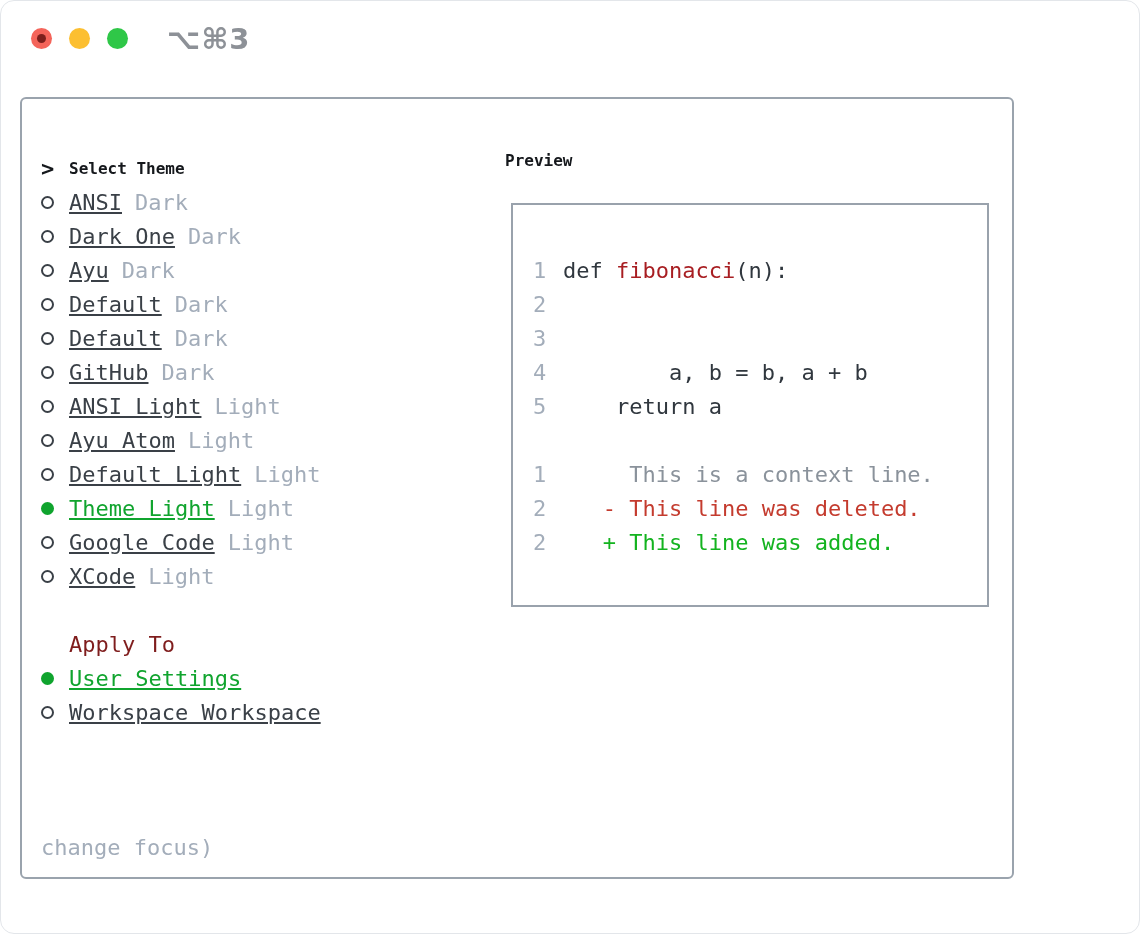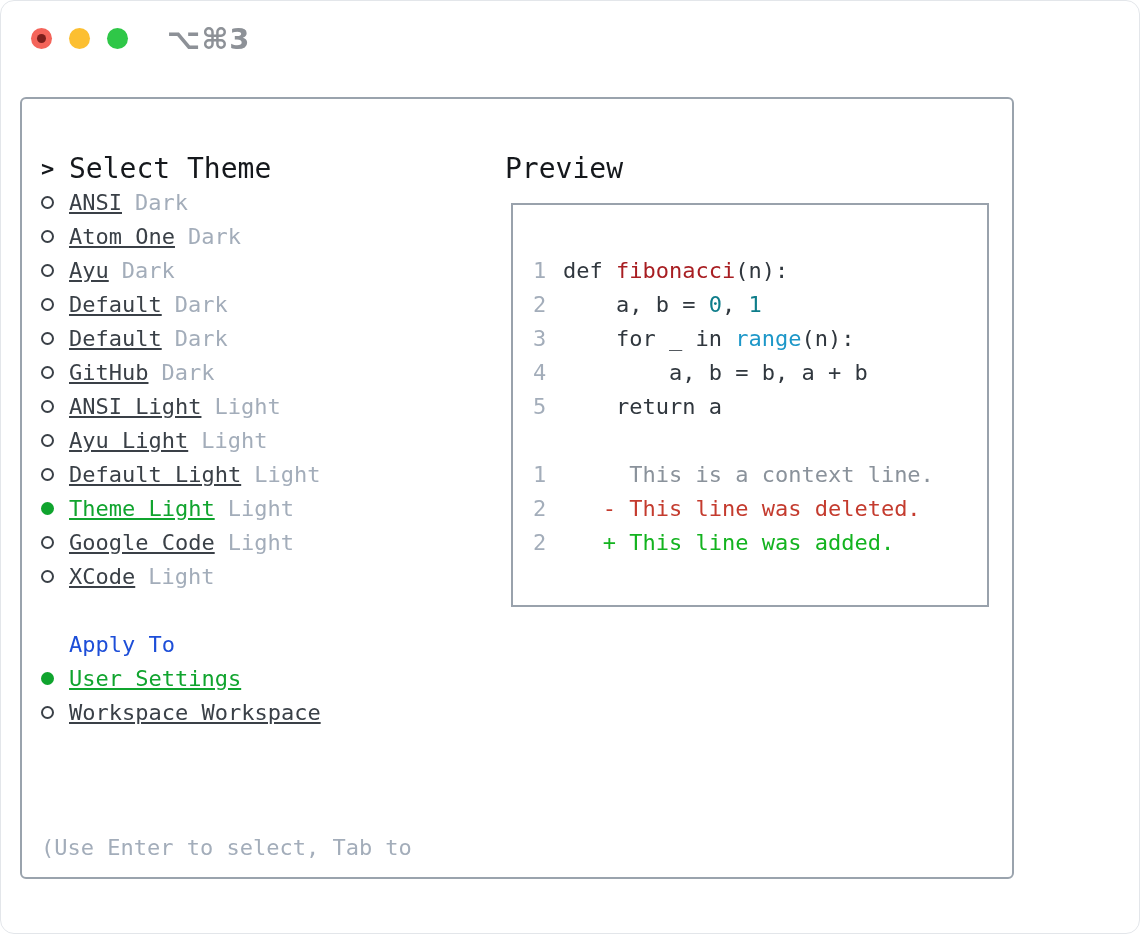--- a/index.html
+++ b/index.html
@@ -44,30 +44,30 @@
   .spacer { height:34px; }
 
   .bullet-slot { flex:none; width:28px; display:flex; align-items:center; }
   .prompt { flex:none; width:28px; font-weight:bold; color:var(--heading); }
   .circle {
     width:13px; height:13px; border-radius:50%;
     border:2px solid var(--item_text); background:transparent;
   }
   .circle.filled { border-color:var(--accent_green); background:var(--accent_green); }
 
-  .hdr { font-weight:normal; color:var(--heading); font-size:28px; }
+  .hdr { font-weight:bold; color:var(--heading); font-size:16px; }
   .opt-name { color:var(--item_text);text-decoration:underline; }
   .opt-name.sel { color:var(--accent_green); }
   .opt-variant { color:var(--muted); margin-left:13px; }
-  .apply-header { color:#1d4ed8; }
+  .apply-header { color:#7f1d1d; }
 
   .help { margin-top:34px; font-size:22px; line-height:34px; color:var(--muted); white-space:pre; }
 
   
-  .preview-label-row { height:34px; display:flex; align-items:flex-end; }
+  .preview-label-row { height:34px; display:flex; align-items:flex-start; }
   .preview-box {
     margin-left:6px; margin-top:18px;
     width:478px; height:404px;
     border:2px solid var(--box_border);
     padding:48px 10px 48px 20px;
     background:#fff; overflow:hidden;
   }
   .code-row { display:flex; height:34px; align-items:center; font-size:22px; white-space:pre; }
   .ln { flex:none; width:30px; color:var(--line_number); }
   .lc { white-space:pre; }
@@ -95,59 +95,58 @@
   <div class="panel">
 
     <div class="left-col">
       <div class="row">
         <span class="prompt">&gt;</span>
         <span class="hdr">Select Theme</span>
       </div>
 
       <div id="theme-list">
           <div class="row"><span class="bullet-slot"><span class="circle"></span></span><span class="opt-name">ANSI</span><span class="opt-variant">Dark</span></div>
-          <div class="row"><span class="bullet-slot"><span class="circle"></span></span><span class="opt-name">Atom One</span><span class="opt-variant">Dark</span></div>
+          <div class="row"><span class="bullet-slot"><span class="circle"></span></span><span class="opt-name">Dark One</span><span class="opt-variant">Dark</span></div>
           <div class="row"><span class="bullet-slot"><span class="circle"></span></span><span class="opt-name">Ayu</span><span class="opt-variant">Dark</span></div>
           <div class="row"><span class="bullet-slot"><span class="circle"></span></span><span class="opt-name">Default</span><span class="opt-variant">Dark</span></div>
           <div class="row"><span class="bullet-slot"><span class="circle"></span></span><span class="opt-name">Default</span><span class="opt-variant">Dark</span></div>
           <div class="row"><span class="bullet-slot"><span class="circle"></span></span><span class="opt-name">GitHub</span><span class="opt-variant">Dark</span></div>
           <div class="row"><span class="bullet-slot"><span class="circle"></span></span><span class="opt-name">ANSI Light</span><span class="opt-variant">Light</span></div>
-          <div class="row"><span class="bullet-slot"><span class="circle"></span></span><span class="opt-name">Ayu Light</span><span class="opt-variant">Light</span></div>
+          <div class="row"><span class="bullet-slot"><span class="circle"></span></span><span class="opt-name">Ayu Atom</span><span class="opt-variant">Light</span></div>
           <div class="row"><span class="bullet-slot"><span class="circle"></span></span><span class="opt-name">Default Light</span><span class="opt-variant">Light</span></div>
           <div class="row"><span class="bullet-slot"><span class="circle filled"></span></span><span class="opt-name sel">Theme Light</span><span class="opt-variant">Light</span></div>
           <div class="row"><span class="bullet-slot"><span class="circle"></span></span><span class="opt-name">Google Code</span><span class="opt-variant">Light</span></div>
           <div class="row"><span class="bullet-slot"><span class="circle"></span></span><span class="opt-name">XCode</span><span class="opt-variant">Light</span></div>
         </div>
 
       <div class="spacer"></div>
 
       <div class="row">
         <span class="bullet-slot"></span>
         <span class="apply-header">Apply To</span>
       </div>
 
       <div id="apply-list">
           <div class="row"><span class="bullet-slot"><span class="circle filled"></span></span><span class="opt-name sel">User Settings</span></div>
           <div class="row"><span class="bullet-slot"><span class="circle"></span></span><span class="opt-name">Workspace Workspace</span></div>
         </div>
 
       <div class="help">
-        <div>(Use Enter to select, Tab to</div>
         <div>change focus)</div>
       </div>
     </div>
 
     <div class="right-col">
       <div class="preview-label-row">
         <span class="hdr">Preview</span>
       </div>
       <div id="preview-box" class="preview-box">
           <div class="code-row"><span class="ln">1</span><span class="lc"><span class="seg-code">def </span><span class="seg-func">fibonacci</span><span class="seg-code">(n):</span></span></div>
-          <div class="code-row"><span class="ln">2</span><span class="lc"><span class="seg-code">    a, b = </span><span class="seg-num">0</span><span class="seg-code">, </span><span class="seg-num">1</span></span></div>
-          <div class="code-row"><span class="ln">3</span><span class="lc"><span class="seg-code">    for _ in </span><span class="seg-builtin">range</span><span class="seg-code">(n):</span></span></div>
+          <div class="code-row"><span class="ln">2</span></div>
+          <div class="code-row"><span class="ln">3</span></div>
           <div class="code-row"><span class="ln">4</span><span class="lc"><span class="seg-code">        a, b = b, a + b</span></span></div>
           <div class="code-row"><span class="ln">5</span><span class="lc"><span class="seg-code">    return a</span></span></div>
           <div class="code-row"><span class="ln"></span><span class="lc"></span></div>
           <div class="code-row"><span class="ln">1</span><span class="lc"><span class="seg-ctx">     This is a context line.</span></span></div>
           <div class="code-row"><span class="ln">2</span><span class="lc"><span class="seg-del">   - This line was deleted.</span></span></div>
           <div class="code-row"><span class="ln">2</span><span class="lc"><span class="seg-add">   + This line was added.</span></span></div>
         </div>
     </div>
 
   </div>

